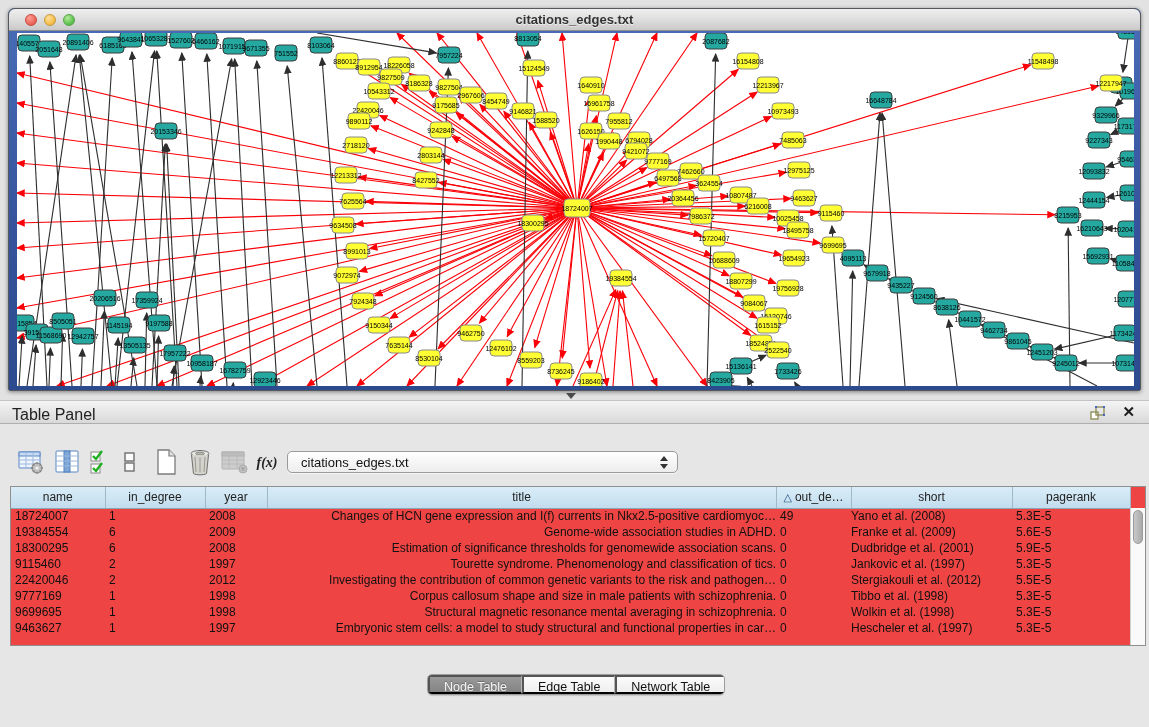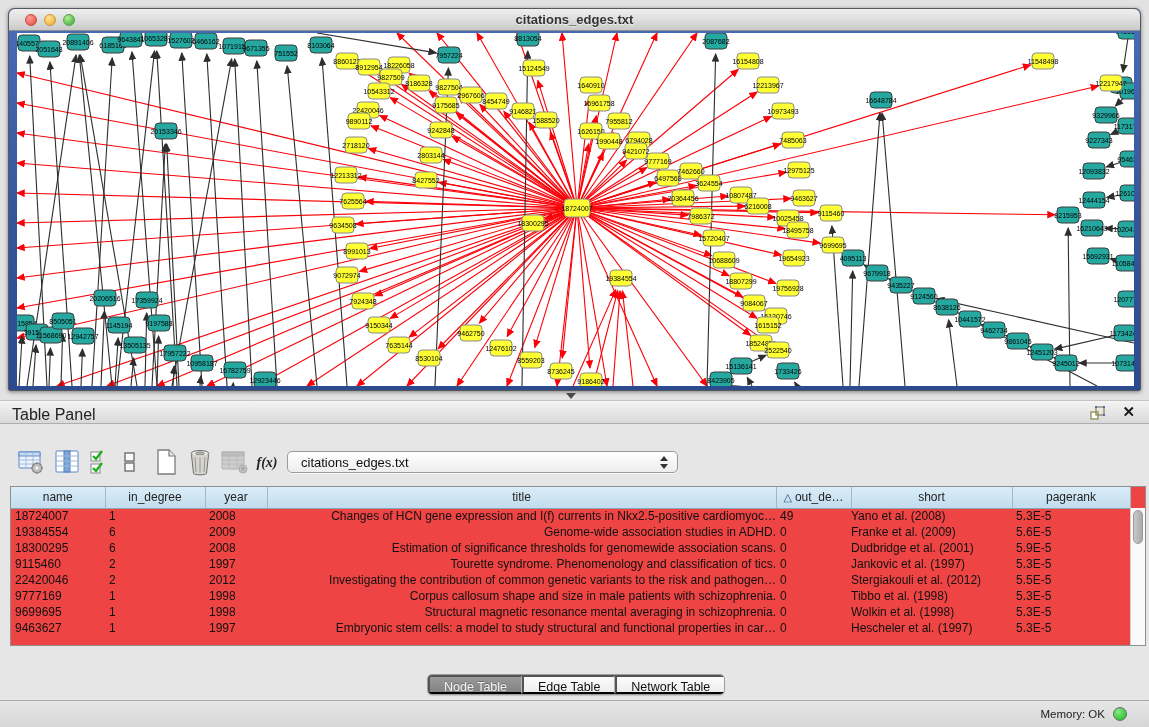--- a/index.html
+++ b/index.html
@@ -1047,17 +1047,13 @@
       <div class="vthumb"></div>
     </div>
   </div>
 
   <div class="seg-tabs" id="seg-tabs">
       <button class="seg-tab selected">Node Table</button>
       <button class="seg-tab">Edge Table</button>
       <button class="seg-tab">Network Table</button>
     </div>
 
-  <div class="status-bar">
-    <span class="memory-label">Memory: OK</span>
-    <span class="memory-dot"></span>
-  </div>
 </div>
 
 </body></html>

